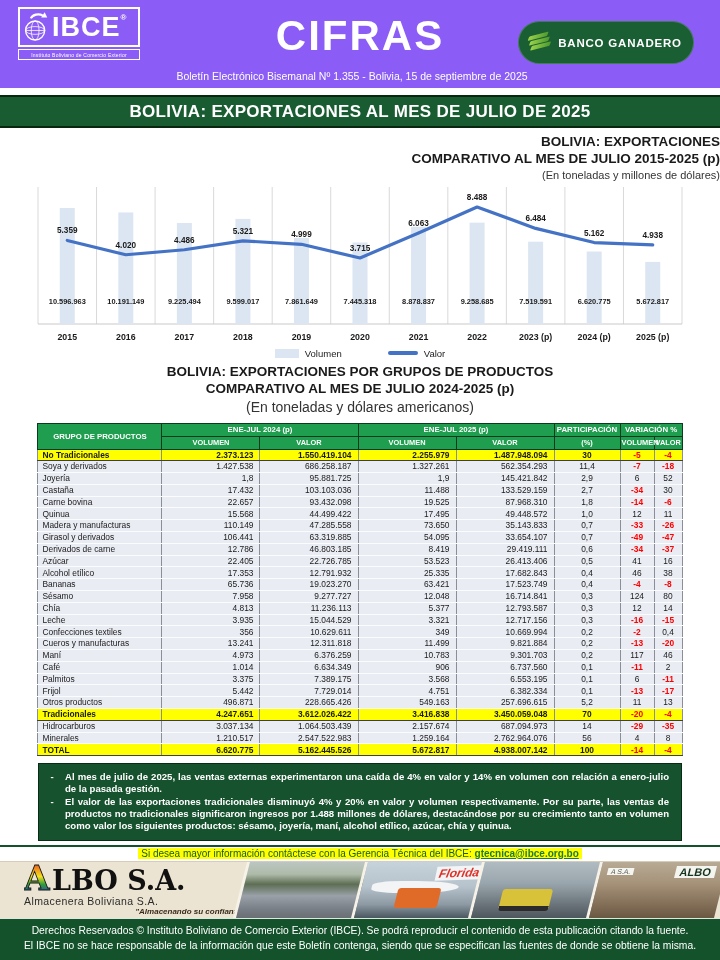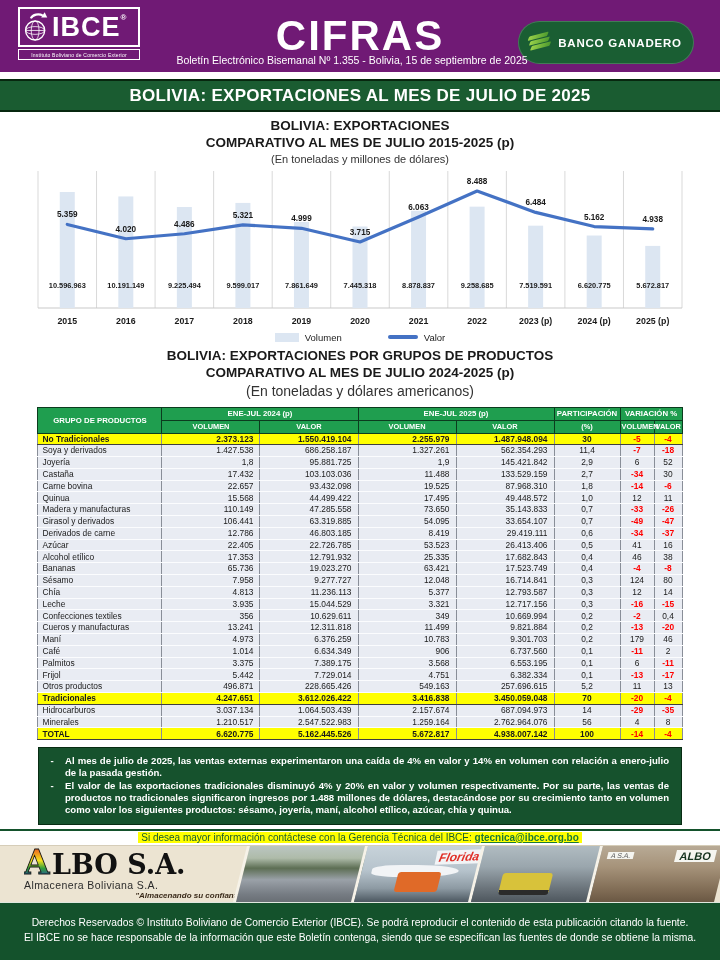--- a/index.html
+++ b/index.html
@@ -1,21 +1,21 @@
 <!DOCTYPE html>
 <html><head>
 <meta charset="utf-8">
 <style>
   * { margin:0; padding:0; box-sizing:border-box; }
   html,body { background:#fff; }
   .page { width:720px; height:960px; overflow:hidden; margin:0 auto; position:relative;
           font-family:"Liberation Sans", sans-serif; background:#fff; display:flex; flex-direction:column; }
 
   
-  .header { flex:none; height:72px; background:#701a75; position:relative; }
+  .header { flex:none; height:88px; background:#8b5cf6; position:relative; }
   .ibce { position:absolute; left:18px; top:7px; width:122px; }
   .ibce-box { border:2px solid #fff; padding:2px 5px 2px 3px; display:flex; align-items:center; gap:3px; }
   .ibce-name { color:#fff; font-weight:bold; font-size:27px; letter-spacing:1px; line-height:1; }
   .ibce-reg { color:#fff; font-size:8px; vertical-align:top; }
   .ibce-tag { border:1px solid #fff; margin-top:2px; text-align:center; color:#fff; font-size:5px;
               letter-spacing:.2px; padding:1.5px 0; white-space:nowrap; overflow:hidden; }
   .cifras { position:absolute; top:12px; left:0; right:0; text-align:center; color:#fff;
             font-size:42px; font-weight:bold; letter-spacing:2px; }
   .sponsor { position:absolute; right:26px; top:21px; width:176px; height:43px; background:#1a5e33;
              border-radius:22px; display:flex; align-items:center; justify-content:center; gap:8px;
@@ -24,21 +24,21 @@
   .sp-icon span { display:block; height:3.6px; background:linear-gradient(90deg,#9bd24a,#4e9b2e); transform:skewX(-35deg); border-radius:1px; }
   .sp-label { color:#fff; font-weight:bold; font-size:11.5px; letter-spacing:.8px; }
   .bulletin { position:absolute; bottom:6px; left:0; right:16px; text-align:center; color:#fff; font-size:10.5px; }
 
   .gap { flex:none; height:7px; background:#fff; }
   .band { flex:none; height:33px; background:#1a5c31; border-top:2px solid #07270f; border-bottom:2px solid #07270f;
           color:#fff; font-weight:bold; font-size:17px; display:flex; align-items:center; justify-content:center;
           letter-spacing:.3px; }
 
   
-  .chart-sec { flex:none; text-align:center; padding-top:6px; }
+  .chart-sec { flex:none; text-align:right; padding-top:6px; }
   .c-title, .c-sub { font-size:13.5px; font-weight:bold; color:#1a1a1a; line-height:1.25; }
   .c-units { font-size:11px; color:#333; margin-top:1px; }
   .chart-svg { display:block; margin:3px auto 0; font-family:"Liberation Sans", sans-serif; }
   .legend { display:flex; justify-content:center; align-items:center; gap:46px; margin-top:2px; font-size:9.5px; color:#222; }
   .leg-item { display:flex; align-items:center; gap:6px; }
   .sw-bar { width:24px; height:9px; background:#dce6f2; }
   .sw-line { width:30px; height:4px; background:#4472c4; border-radius:2px; }
 
   
   .table-sec { flex:none; text-align:center; margin-top:5px; }
@@ -410,21 +410,21 @@
             <td class="var neg">-13</td>
             <td class="var neg">-20</td>
           </tr>
           <tr>
             <td class="name">Maní</td>
             <td class="num">4.973</td>
             <td class="num">6.376.259</td>
             <td class="num">10.783</td>
             <td class="num">9.301.703</td>
             <td class="part">0,2</td>
-            <td class="var">179</td>
+            <td class="var">117</td>
             <td class="var">46</td>
           </tr>
           <tr>
             <td class="name">Café</td>
             <td class="num">1.014</td>
             <td class="num">6.634.349</td>
             <td class="num">906</td>
             <td class="num">6.737.560</td>
             <td class="part">0,1</td>
             <td class="var neg">-11</td>

